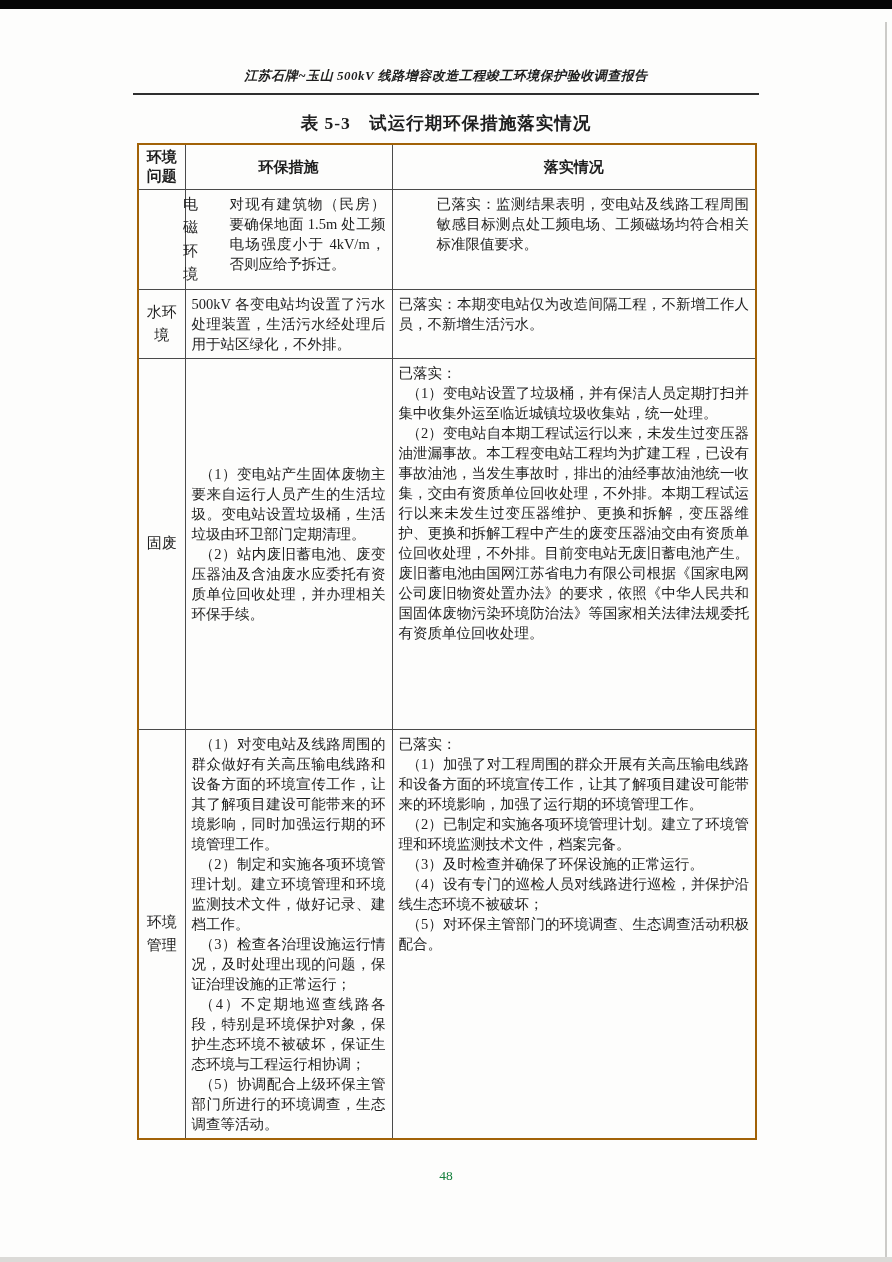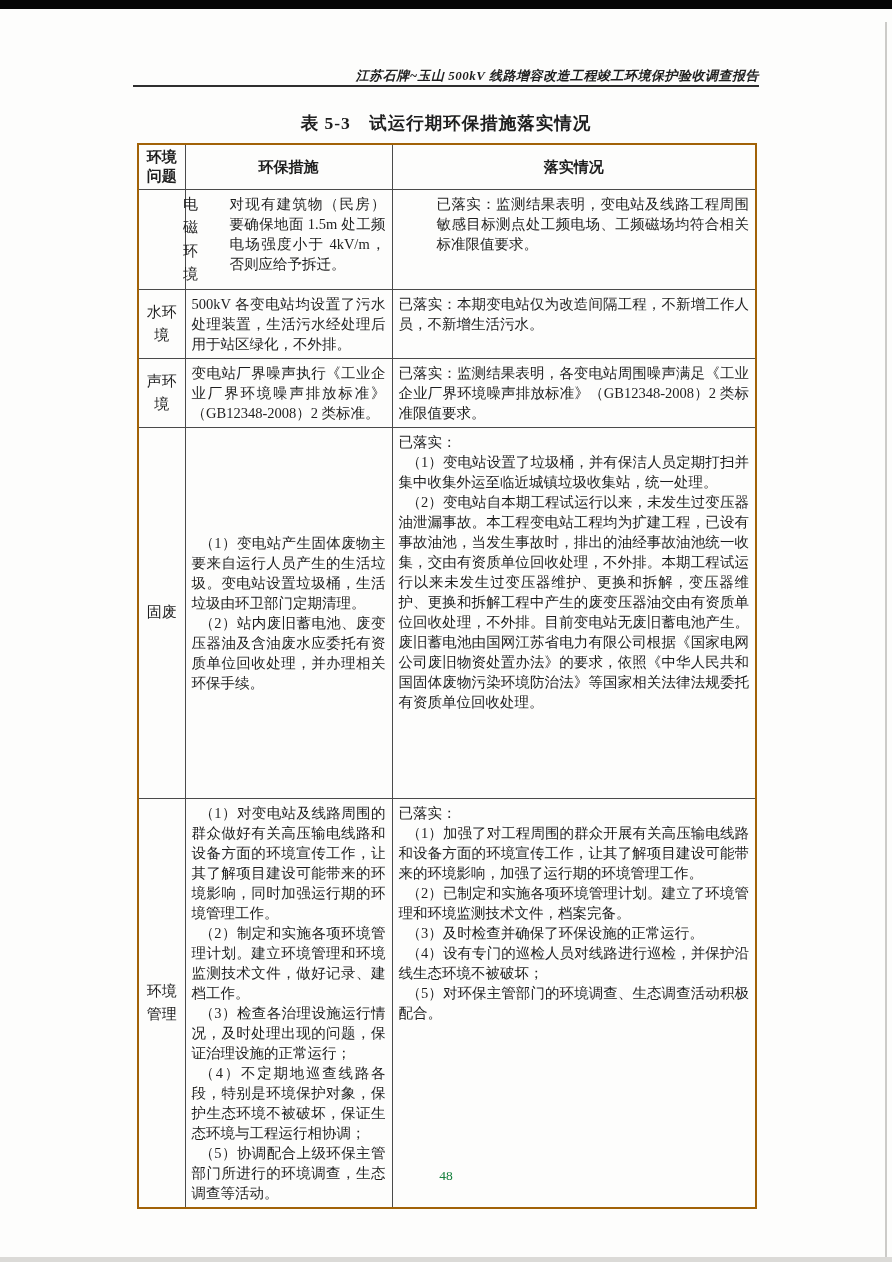--- a/index.html
+++ b/index.html
@@ -8,22 +8,22 @@
     background:#fdfdfc; overflow:hidden;
     font-family:"Liberation Serif","DejaVu Serif",serif;
     color:#1e1e1e;
   }
   .topbar { position:absolute; top:0; left:0; right:0; height:9px; background:#070707; }
   .right-edge { position:absolute; top:22px; right:5px; width:2px; bottom:0; background:#cccbc8; }
   .bottom-edge { position:absolute; left:0; right:0; bottom:0; height:5px; background:#dbdad7; }
 
   .doc-header {
     position:absolute; top:67px; left:133px; width:626px;
-    text-align:right; font-size:13px; font-weight:bold; font-style:italic;
-    letter-spacing:0.5px; border-bottom:2px solid #2e2e2e;
+    text-align:center; font-size:13px; font-weight:bold; font-style:italic;
+    letter-spacing:0.5px; padding-bottom:8px; border-bottom:2px solid #2e2e2e;
   }
   .table-title {
     position:absolute; top:111px; left:133px; width:626px;
     text-align:center; font-size:17.5px; font-weight:bold; letter-spacing:1px;
   }
 
   table.main {
     position:absolute; top:143px; left:137px; width:618px;
     border-collapse:collapse; border:2px solid #a16207;
     table-layout:fixed;
@@ -94,29 +94,20 @@
     </tr>
     <tr class="r2">
       <td class="issue">水环境</td>
       <td>
         <p>500kV 各变电站均设置了污水处理装置，生活污水经处理后用于站区绿化，不外排。</p>
       </td>
       <td>
         <p>已落实：本期变电站仅为改造间隔工程，不新增工作人员，不新增生活污水。</p>
       </td>
     </tr>
-    <tr class="r3">
-      <td class="issue">声环境</td>
-      <td>
-        <p>变电站厂界噪声执行《工业企业厂界环境噪声排放标准》（GB12348-2008）2 类标准。</p>
-      </td>
-      <td>
-        <p>已落实：监测结果表明，各变电站周围噪声满足《工业企业厂界环境噪声排放标准》（GB12348-2008）2 类标准限值要求。</p>
-      </td>
-    </tr>
     <tr class="r4">
       <td class="issue">固废</td>
       <td class="vmid">
         <p class="ind">（1）变电站产生固体废物主要来自运行人员产生的生活垃圾。变电站设置垃圾桶，生活垃圾由环卫部门定期清理。</p>
         <p class="ind">（2）站内废旧蓄电池、废变压器油及含油废水应委托有资质单位回收处理，并办理相关环保手续。</p>
       </td>
       <td>
         <p>已落实：</p>
         <p class="ind">（1）变电站设置了垃圾桶，并有保洁人员定期打扫并集中收集外运至临近城镇垃圾收集站，统一处理。</p>
         <p class="ind">（2）变电站自本期工程试运行以来，未发生过变压器油泄漏事故。本工程变电站工程均为扩建工程，已设有事故油池，当发生事故时，排出的油经事故油池统一收集，交由有资质单位回收处理，不外排。本期工程试运行以来未发生过变压器维护、更换和拆解，变压器维护、更换和拆解工程中产生的废变压器油交由有资质单位回收处理，不外排。目前变电站无废旧蓄电池产生。废旧蓄电池由国网江苏省电力有限公司根据《国家电网公司废旧物资处置办法》的要求，依照《中华人民共和国固体废物污染环境防治法》等国家相关法律法规委托有资质单位回收处理。</p>

